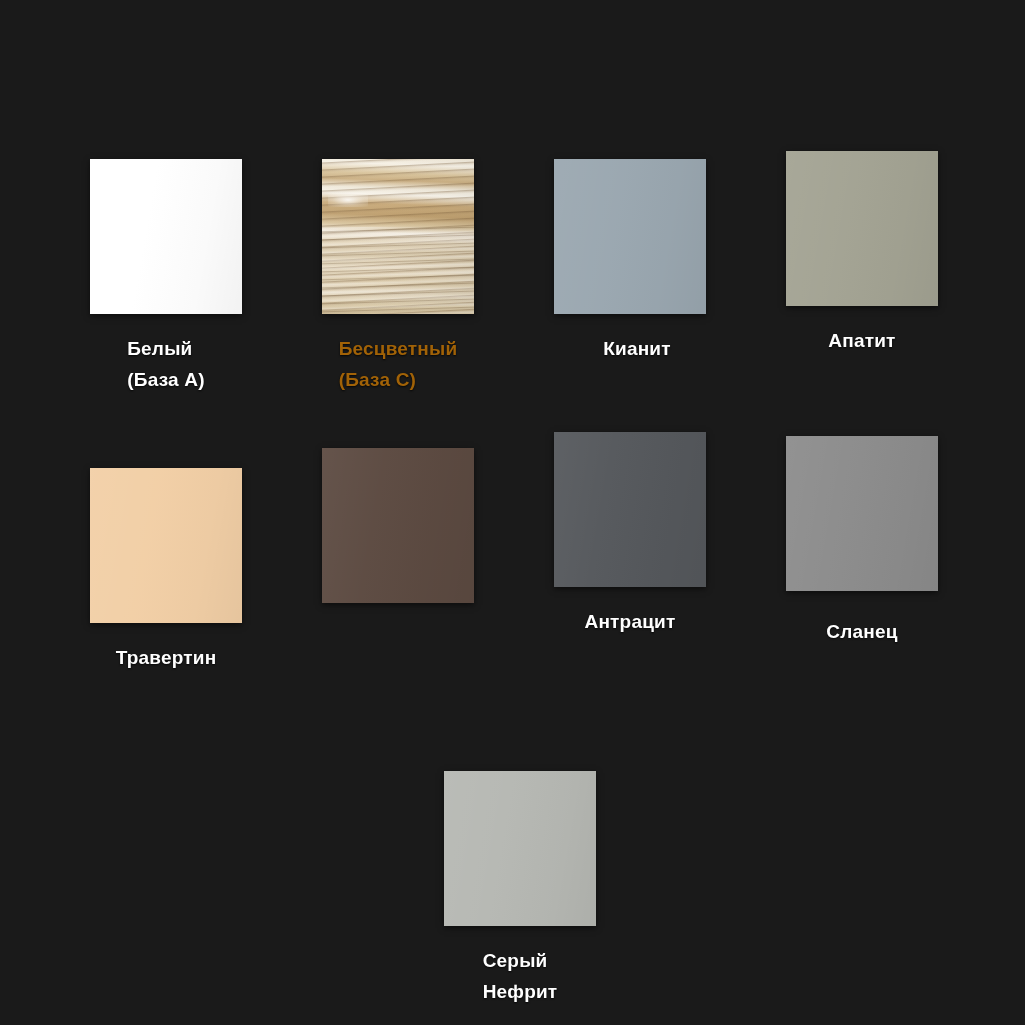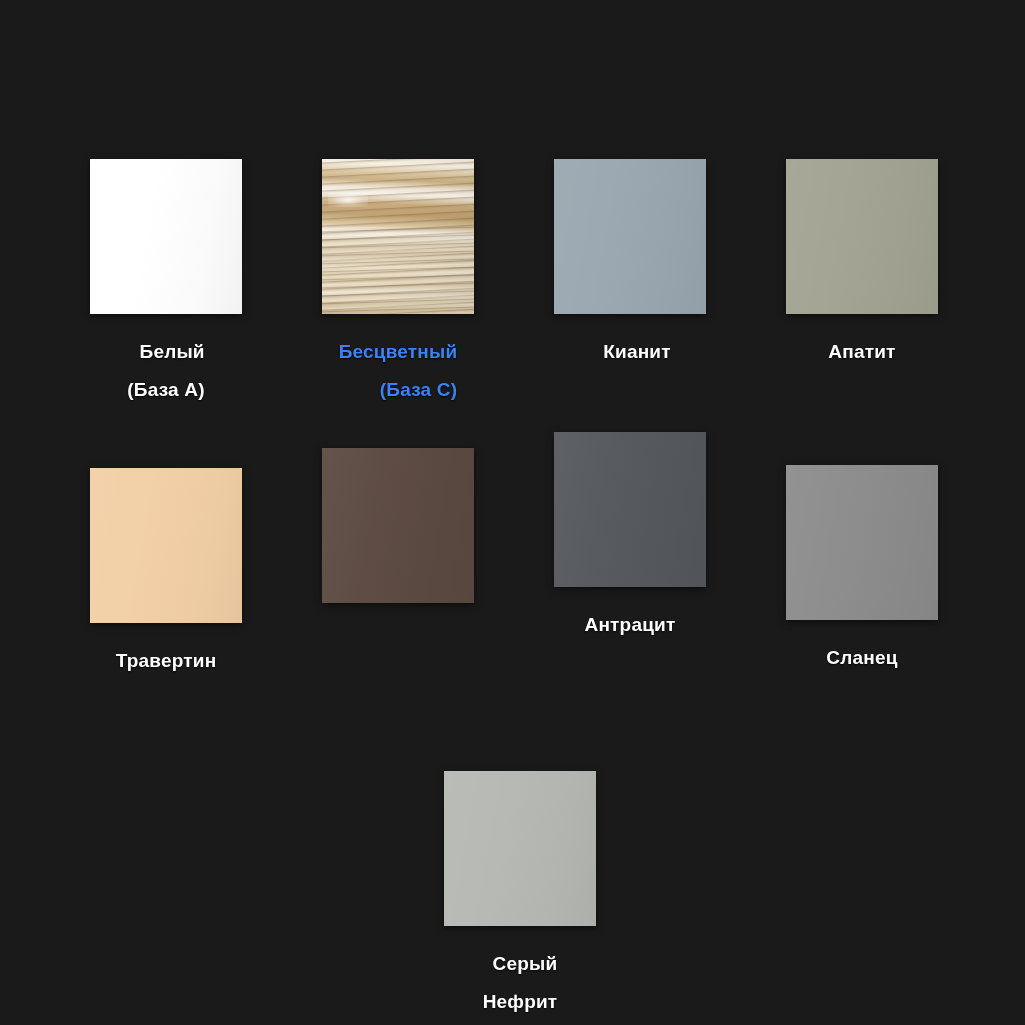--- a/index.html
+++ b/index.html
@@ -125,25 +125,25 @@
     background: radial-gradient(ellipse at 50% 50%,
       rgba(255,255,255,0.85) 0%,
       rgba(255,255,255,0.25) 55%,
       rgba(255,255,255,0.00) 100%);
     pointer-events: none;
   }
 
   
   .label {
     margin-top: 19px;
-    text-align: right;
+    text-align: left;
     color: #ffffff;
     font-size: 19px;
     font-weight: bold;
-    line-height: 38px;
+    line-height: 31px;
     letter-spacing: 0.2px;
     white-space: pre-line;
     text-shadow: 0 1px 2px rgba(0,0,0,0.8);
   }
 </style>
 </head>
 <body style="background: rgb(26, 26, 26);">
 
 <div class="palette">
 
@@ -156,33 +156,33 @@
 (База А)</div>
   </div>
 
   <div class="cell chip-wood-cell" style="left:282px; top:159px;">
     <div class="chip chip-wood">
       <div class="chip-fill"></div>
       <div class="chip-striae"></div>
       <div class="chip-knot"></div>
       <div class="chip-sheen"></div>
     </div>
-    <div class="label" style="color: #3b82f6;">Бесцветный
+    <div class="label" style="color: #a16207;">Бесцветный
 (База С)</div>
   </div>
 
   <div class="cell" style="left:514px; top:159px;">
     <div class="chip">
       <div class="chip-fill" style="background: rgb(154, 167, 176);"></div>
       <div class="chip-sheen"></div>
     </div>
     <div class="label" style="color: rgb(255, 255, 255); margin-left: 14px;">Кианит</div>
   </div>
 
-  <div class="cell" style="left:746px; top:159px;">
+  <div class="cell" style="left:746px; top:151px;">
     <div class="chip">
       <div class="chip-fill" style="background: rgb(163, 163, 147);"></div>
       <div class="chip-sheen"></div>
     </div>
     <div class="label" style="color: rgb(255, 255, 255);">Апатит</div>
   </div>
 
   <div class="cell" style="left:50px; top:448px;margin-top:20px;">
     <div class="chip">
       <div class="chip-fill" style="background: rgb(242, 207, 166);"></div>
@@ -199,21 +199,21 @@
   </div>
 
   <div class="cell" style="left:514px; top:432px;">
     <div class="chip">
       <div class="chip-fill" style="background: rgb(85, 88, 92);"></div>
       <div class="chip-sheen"></div>
     </div>
     <div class="label" style="color: rgb(255, 255, 255);">Антрацит</div>
   </div>
 
-  <div class="cell" style="left:746px; top:465px;">
+  <div class="cell" style="left:746px; top:436px;gap:6px;">
     <div class="chip">
       <div class="chip-fill" style="background: rgb(140, 140, 140);"></div>
       <div class="chip-sheen"></div>
     </div>
     <div class="label" style="color: rgb(255, 255, 255);">Сланец</div>
   </div>
 
   <div class="cell" style="left:404px; top:771px;">
     <div class="chip">
       <div class="chip-fill" style="background: rgb(182, 184, 179);"></div>

